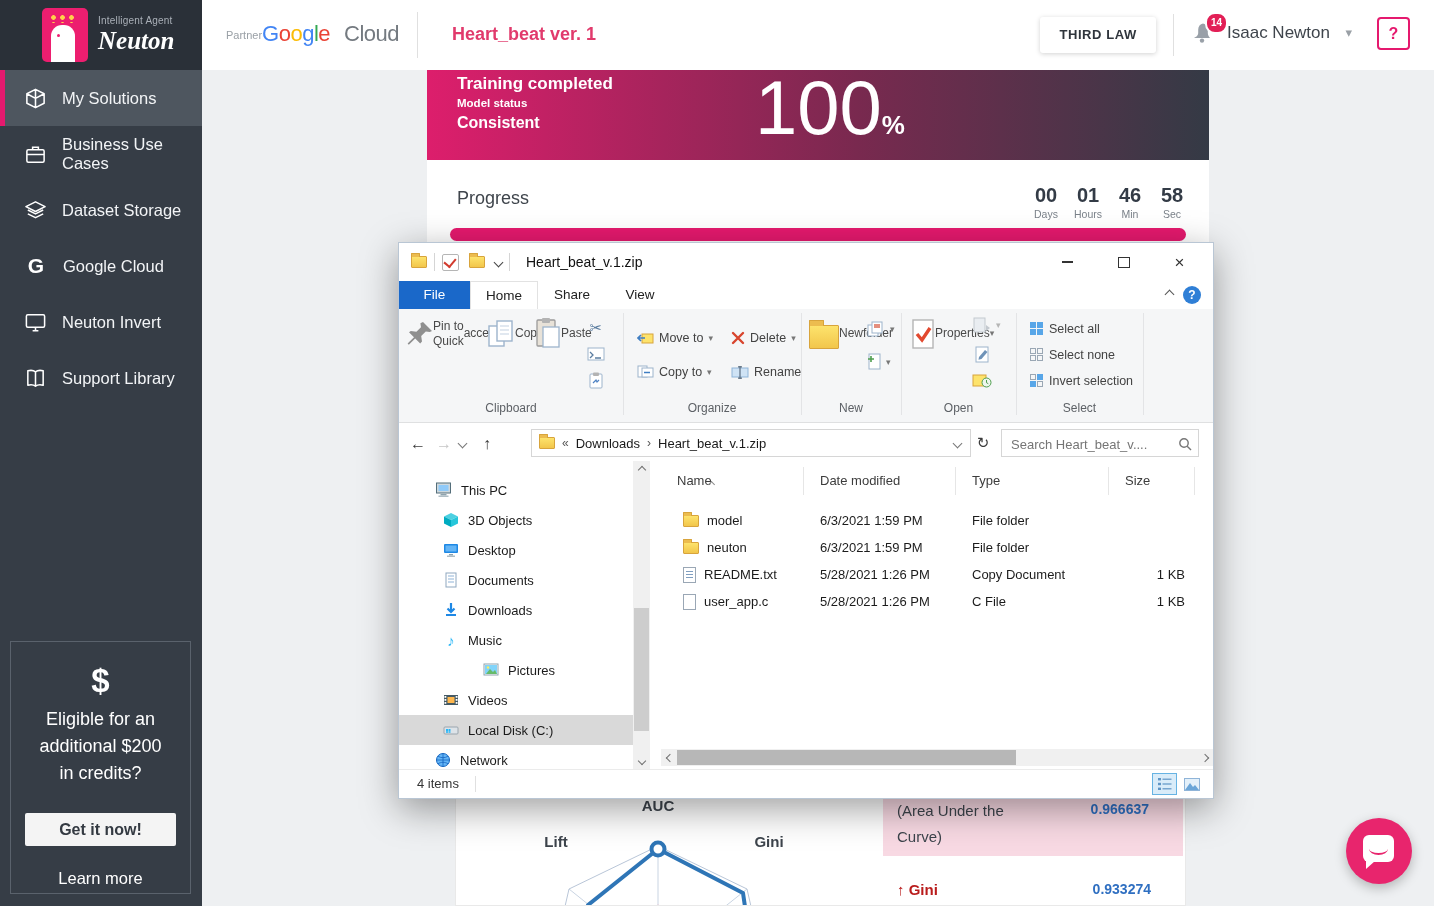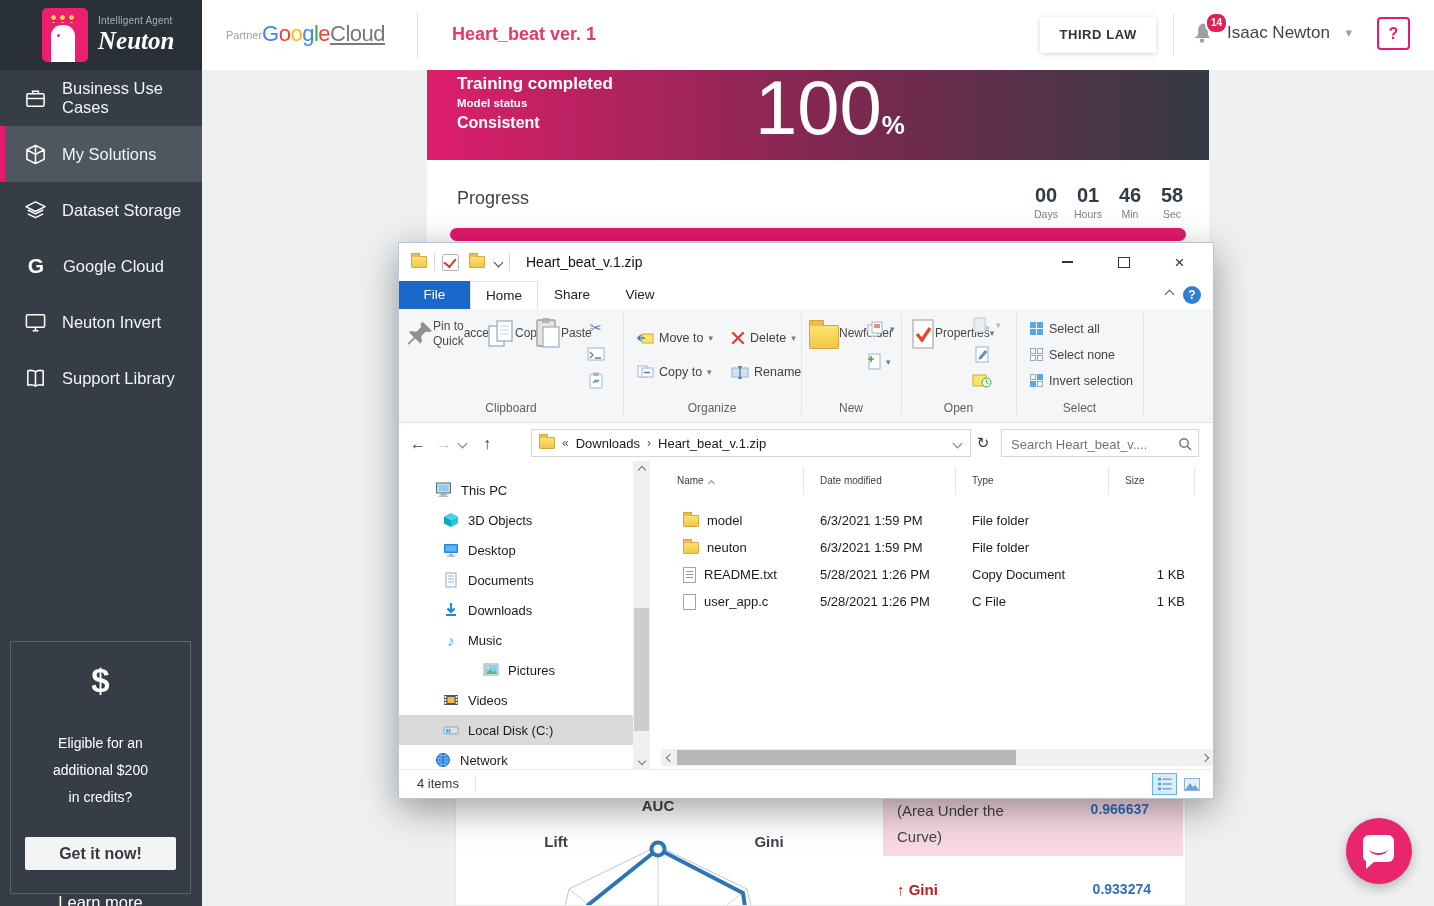--- a/index.html
+++ b/index.html
@@ -19,29 +19,29 @@
   .logo-tagline{font-size:10px;color:#aab0b8;letter-spacing:.2px;}
   .logo-name{font-family:"Liberation Serif","DejaVu Serif",serif;font-style:italic;font-weight:bold;font-size:25px;margin-top:1px;}
   .menu{position:absolute;left:0;top:70px;width:202px;}
   .mitem{height:56px;display:flex;align-items:center;gap:15px;padding-left:24px;color:#f2f4f6;font-size:16.5px;cursor:pointer;position:relative;}
   .mitem.active{background:#4e565f;}
   .mitem.active::before{content:"";position:absolute;left:0;top:0;width:5px;height:56px;background:#e5196e;}
   .mitem svg{flex:0 0 auto;}
   .gicon{font-size:21px;font-weight:bold;color:#fff;width:24px;text-align:center;}
   .promo{position:absolute;left:10px;top:641px;width:179px;height:251px;border:1px solid #5a626c;color:#fff;text-align:center;}
   .promo .dollar{font-size:33px;font-weight:bold;margin-top:20px;}
-  .promo .ptext{font-size:14px;line-height:27px;margin-top:30px;}
+  .promo .ptext{font-size:18px;line-height:27px;margin-top:6px;}
   .promo .cta{display:block;width:151px;height:33px;line-height:33px;margin:26px auto 0;background:#f4f4f4;color:#343a42;font-weight:bold;font-size:16px;border-radius:2px;cursor:pointer;}
   .promo .learn{font-size:16.5px;margin-top:23px;cursor:pointer;}
 
   
   .header{position:absolute;left:202px;top:0;width:1232px;height:70px;background:#ffffff;z-index:4;}
   .partner{position:absolute;left:24px;top:29px;font-size:11px;color:#9aa0a6;text-align:right;}
   .gword{position:absolute;left:60px;top:21px;font-size:22px;font-weight:500;letter-spacing:-.5px;}
-  .cloudword{color:#747a80;margin-left:0;text-decoration:underline;}
+  .cloudword{color:#747a80;margin-left:14px;}
   .hsep{position:absolute;left:215px;top:12px;width:1px;height:46px;background:#e0e0e0;}
   .ptitle{position:absolute;left:250px;top:24px;font-size:18px;font-weight:bold;color:#e13a6c;}
   .planbtn{position:absolute;right:278px;top:17px;height:36px;line-height:36px;padding:0 19px;background:#fff;border-radius:3px;box-shadow:0 1px 5px rgba(0,0,0,.18);font-size:13px;font-weight:bold;letter-spacing:.6px;color:#2f353c;cursor:pointer;}
   .hsep2{position:absolute;right:260px;top:14px;width:1px;height:42px;background:#e0e0e0;}
   .bellwrap{position:absolute;right:215px;top:18px;width:30px;height:34px;cursor:pointer;}
   .badge{position:absolute;right:-9px;top:-6px;min-width:13px;height:18px;padding:0 3px;background:#e21f56;border:2px solid #fff;border-radius:10px;color:#fff;font-size:10px;font-weight:bold;line-height:18px;text-align:center;}
   .uname{position:absolute;right:104px;top:23px;font-size:17px;color:#3f454c;cursor:pointer;}
   .ucaret{position:absolute;right:82px;top:25px;font-size:13px;color:#9aa0a6;cursor:pointer;}
   .helpbtn{position:absolute;right:24px;top:17px;width:29px;height:29px;border:2px solid #e5196e;border-radius:4px;color:#e5196e;font-size:16px;font-weight:bold;text-align:center;line-height:29px;cursor:pointer;background:#fff;}
 
@@ -121,21 +121,21 @@
   .body{position:absolute;left:0;top:218px;width:814px;height:308px;overflow:hidden;background:#fff;}
   .nitem{position:absolute;display:flex;align-items:center;gap:9px;height:30px;font-size:13px;color:#1b1b1b;cursor:pointer;}
   .nitem.sel{background:#d9d9d9;}
   .vscroll{position:absolute;left:234px;top:0;width:17px;height:308px;background:#f0f0f0;}
   .scrbtn{position:absolute;left:0;width:17px;height:17px;display:flex;align-items:center;justify-content:center;cursor:pointer;}
   .scrbtn .chev{border-color:#707070;width:5px;height:5px;}
   .vthumb{position:absolute;left:1px;top:147px;width:15px;height:123px;background:#cdcdcd;cursor:grab;}
   .hscroll{position:absolute;left:262px;top:288px;width:552px;height:17px;background:#f0f0f0;}
   .hthumb{position:absolute;left:16px;top:1px;width:339px;height:15px;background:#b7b7b7;cursor:grab;}
 
-  .fhead{position:absolute;left:262px;top:6px;width:544px;height:28px;display:grid;grid-template-columns:143px 152px 153px 86px;align-items:center;font-size:10px;color:#3c3c3c;}
+  .fhead{position:absolute;left:262px;top:6px;width:544px;height:28px;display:grid;grid-template-columns:143px 152px 153px 86px;align-items:center;font-size:13px;color:#3c3c3c;}
   .fhead .hc{border-right:1px solid #e6e6e6;height:28px;line-height:28px;padding-left:16px;position:relative;cursor:pointer;}
   .frow{position:absolute;left:262px;width:544px;height:27px;display:grid;grid-template-columns:143px 152px 153px 86px;align-items:center;font-size:13px;color:#1c1c1c;cursor:pointer;}
   .fname{display:flex;align-items:center;gap:8px;padding-left:22px;}
   .fcell{padding-left:16px;}
   .fsize{text-align:right;padding-right:10px;}
   .sorty{position:absolute;left:48px;top:2px;}
   .sorty .chev{width:4px;height:4px;border-color:#8a8a8a;}
 
   .statusbar{position:absolute;left:0;top:526px;width:814px;height:29px;background:#fff;border-top:1px solid #ebebeb;box-sizing:border-box;}
   .stitems{position:absolute;left:18px;top:6px;font-size:13px;color:#343434;}
@@ -243,32 +243,32 @@
         <div class="dots"></div>
           <div class="head"></div>
           <div class="eye"></div>
       </div>
       <div class="logo-text">
         <div class="logo-tagline">Intelligent Agent</div>
         <div class="logo-name">Neuton</div>
       </div>
     </div>
     <div class="menu">
+      <div class="mitem active">
+        <svg width="23" height="23" viewBox="0 0 24 24">
+            <path d="M12 2.5 21 7v10l-9 4.5L3 17V7z M12 2.5V11.8 M3 7l9 4.8L21 7 M12 21.5V11.8" fill="none" stroke="#fff" stroke-width="1.6" stroke-linejoin="round"></path>
+          </svg>
+        <span>My Solutions</span>
+      </div>
       <div class="mitem">
         <svg width="23" height="23" viewBox="0 0 24 24">
             <rect x="3" y="7" width="18" height="13" rx="1.5" fill="none" stroke="#fff" stroke-width="1.6"></rect>
             <path d="M9 7V4.5h6V7 M3 12h18" fill="none" stroke="#fff" stroke-width="1.6"></path>
           </svg>
         <span>Business Use Cases</span>
-      </div>
-      <div class="mitem active">
-        <svg width="23" height="23" viewBox="0 0 24 24">
-            <path d="M12 2.5 21 7v10l-9 4.5L3 17V7z M12 2.5V11.8 M3 7l9 4.8L21 7 M12 21.5V11.8" fill="none" stroke="#fff" stroke-width="1.6" stroke-linejoin="round"></path>
-          </svg>
-        <span>My Solutions</span>
       </div>
       <div class="mitem">
         <svg width="23" height="23" viewBox="0 0 24 24">
             <path d="M12 3 22 8l-10 5L2 8z M4 11.5l8 4 8-4 M4 15.5l8 4 8-4" fill="none" stroke="#fff" stroke-width="1.6" stroke-linejoin="round"></path>
           </svg>
         <span>Dataset Storage</span>
       </div>
       <div class="mitem">
         <span class="gicon">G</span>
         <span>Google Cloud</span>

